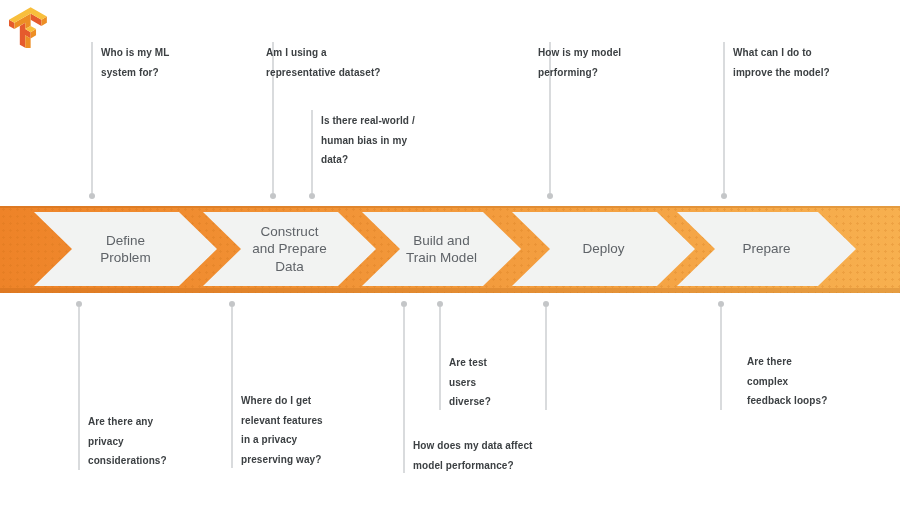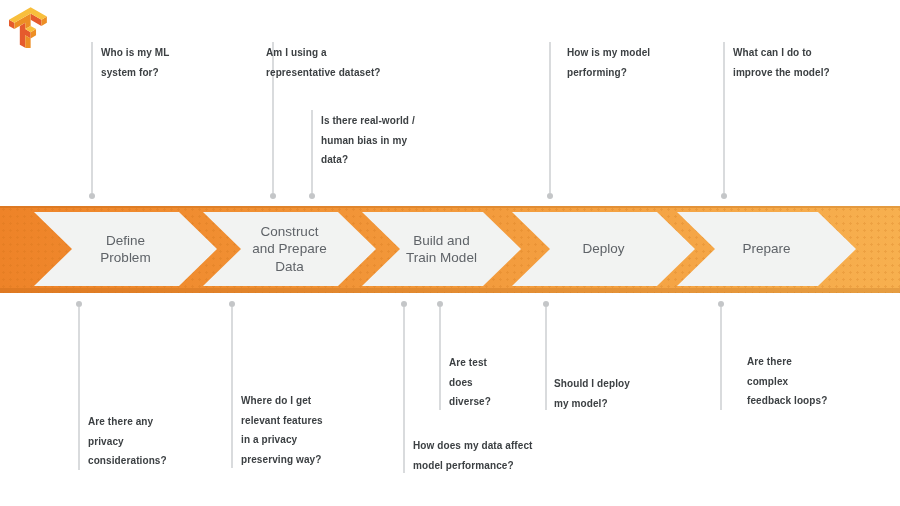--- a/index.html
+++ b/index.html
@@ -70,21 +70,21 @@
 representative dataset?</div>
 
   <div class="vline" style="left:311px; top:110px; height:83px;"></div>
   <div class="dot" style="left:309px; top:193px;"></div>
   <div class="qtext" style="left:321px; top:111px; width:180px;">Is there real-world /
 human bias in my
 data?</div>
 
   <div class="vline" style="left:549px; top:42px; height:151px;"></div>
   <div class="dot" style="left:547px; top:193px;"></div>
-  <div class="qtext" style="left:567px; top:43px; width:150px;">How is my model
+  <div class="qtext" style="left:538px; top:43px; width:150px;">How is my model
 performing?</div>
 
   <div class="vline" style="left:723px; top:42px; height:151px;"></div>
   <div class="dot" style="left:721px; top:193px;"></div>
   <div class="qtext" style="left:733px; top:43px; width:170px;">What can I do to
 improve the model?</div>
 
   <div class="band">
     <div class="chevron" style="left:34px; width:183px;">
       <span class="lbl">Define
@@ -121,27 +121,25 @@
 preserving way?</div>
 
   <div class="dot" style="left:401px; top:301px;"></div>
   <div class="vline" style="left:403px; top:307px; height:166px;"></div>
   <div class="qtext" style="left:413px; top:436px; width:215px;">How does my data affect
 model performance?</div>
 
   <div class="dot" style="left:437px; top:301px;"></div>
   <div class="vline" style="left:439px; top:307px; height:103px;"></div>
   <div class="qtext" style="left:449px; top:353px; width:95px;">Are test
-does
+users
 diverse?</div>
 
   <div class="dot" style="left:543px; top:301px;"></div>
   <div class="vline" style="left:545px; top:307px; height:103px;"></div>
-  <div class="qtext" style="left:554px; top:374px; width:145px;">Should I deploy
-my model?</div>
 
   <div class="dot" style="left:718px; top:301px;"></div>
   <div class="vline" style="left:720px; top:307px; height:103px;"></div>
   <div class="qtext" style="left:726px; top:352px; width:150px;margin-left:21px;">Are there
 complex
 feedback loops?</div>
 
 </div>
 
 </body></html>

